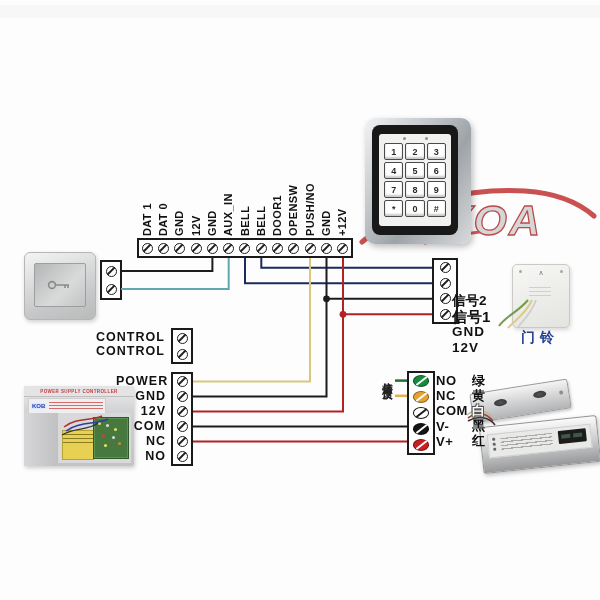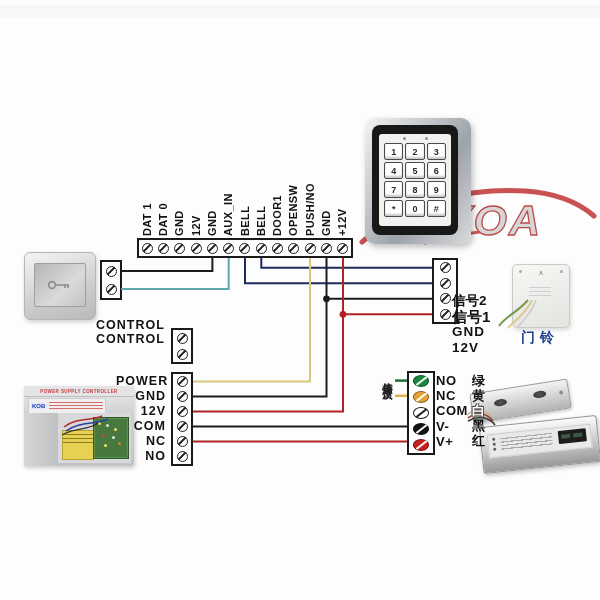--- a/index.html
+++ b/index.html
@@ -213,21 +213,21 @@
         <circle cx="5" cy="6" r="3.4" fill="none" stroke="#8a8a8a" stroke-width="1.6"></circle>
         <path d="M8.5,6 L22,6 M18,6 L18,9 M21,6 L21,9" stroke="#8a8a8a" stroke-width="1.6" fill="none"></path>
       </svg>
     </div>
   </div>
   <div class="vblock" style="left:100px;top:260px;width:22px;height:40px;">
     <span class="screw"></span>
     <span class="screw"></span>
   </div>
 
-  <div class="abs" style="left:96px;top:318px;width:68px;text-align:center;z-index:4;">
+  <div class="abs" style="left:96px;top:330px;width:68px;text-align:center;z-index:4;">
     <div class="blab" style="font-size:12.5px;letter-spacing:1px;line-height:14px;">CONTROL</div>
     <div class="blab" style="font-size:12.5px;letter-spacing:1px;line-height:14px;">CONTROL</div>
   </div>
   <div class="vblock" style="left:171px;top:328px;width:22px;height:36px;">
     <span class="screw"></span>
     <span class="screw"></span>
   </div>
 
   <div class="abs" style="left:116px;top:374px;width:50px;text-align:right;z-index:4;">
     <div class="blab" style="font-size:12.5px;letter-spacing:1px;line-height:15px;">POWER</div>

